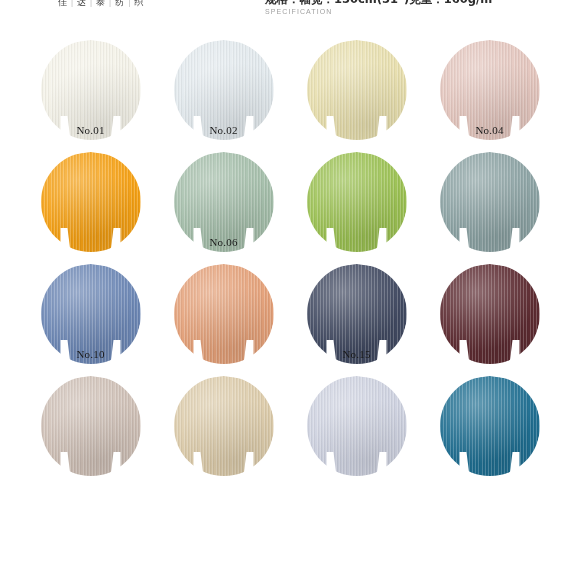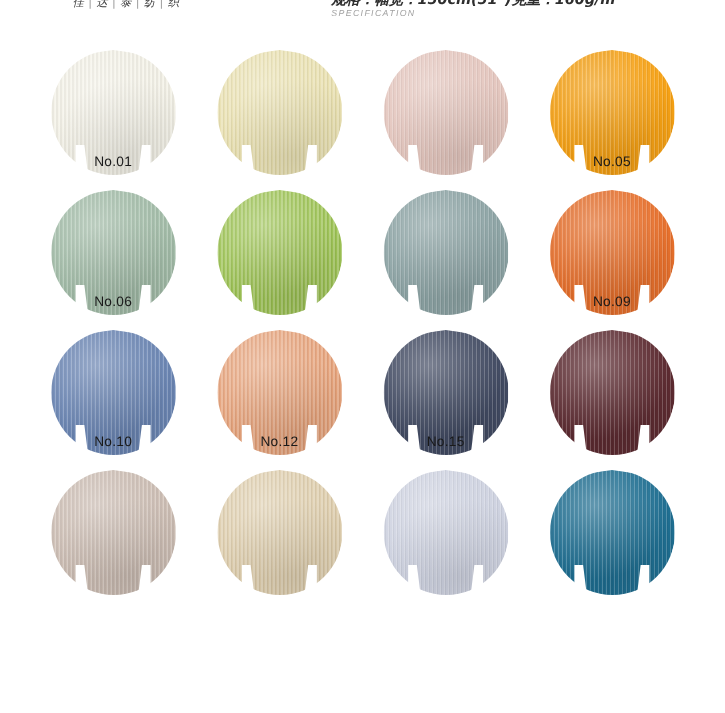--- a/index.html
+++ b/index.html
@@ -11,21 +11,20 @@
     font-family: "Liberation Sans", "DejaVu Sans", sans-serif;
     overflow: hidden;
     position: relative;
   }
 
   
   .header {
     position: relative;
     height: 30px;
     width: 568px;
-    font-style: italic;
   }
 
   .brand-line {
     position: absolute;
     left: 58px;
     top: -4px;
     font-size: 9px;
     color: #3b3b3b;
     letter-spacing: 0.5px;
     white-space: nowrap;
@@ -134,21 +133,21 @@
   
   .label {
     position: absolute;
     left: 18px;
     bottom: -1px;
     width: 64px;
     height: 23px;
     display: flex;
     align-items: center;
     justify-content: center;
-    font-family: Liberation Sans, sans-serif;
+    font-family: Liberation Serif, serif;
     font-size: 11px;
     color: #1a1a1a;
     letter-spacing: 0.2px;
     z-index: 3;
   }
 </style>
 </head>
 <body>
 
 <div class="header">
@@ -169,43 +168,53 @@
           <div class="base" style="background: rgb(244, 242, 232);"></div>
           <div class="ribs"></div>
           <div class="shade"></div>
         </div>
         <div class="label">No.01</div>
       </div>
     </div>
     <div class="cell">
       <div class="swatch-wrap">
         <div class="chip">
+          <div class="base" style="background: rgb(226, 233, 237);"></div>
+          <div class="ribs"></div>
+          <div class="shade"></div>
+        </div>
+        <div class="label">No.02</div>
+      </div>
+    </div>
+    <div class="cell">
+      <div class="swatch-wrap">
+        <div class="chip">
           <div class="base" style="background: rgb(232, 223, 174);"></div>
           <div class="ribs"></div>
           <div class="shade"></div>
         </div>
       </div>
     </div>
     <div class="cell">
       <div class="swatch-wrap">
         <div class="chip">
           <div class="base" style="background: rgb(228, 198, 190);"></div>
           <div class="ribs"></div>
           <div class="shade"></div>
         </div>
+        <div class="label">No.04</div>
       </div>
     </div>
     <div class="cell">
       <div class="swatch-wrap">
         <div class="chip">
           <div class="base" style="background: rgb(246, 161, 20);"></div>
           <div class="ribs"></div>
           <div class="shade"></div>
         </div>
-        <div class="label">No.05</div>
       </div>
     </div>
     <div class="cell">
       <div class="swatch-wrap">
         <div class="chip">
           <div class="base" style="background: rgb(165, 191, 171);"></div>
           <div class="ribs"></div>
           <div class="shade"></div>
         </div>
         <div class="label">No.06</div>
@@ -225,45 +234,34 @@
         <div class="chip">
           <div class="base" style="background: rgb(140, 163, 164);"></div>
           <div class="ribs"></div>
           <div class="shade"></div>
         </div>
       </div>
     </div>
     <div class="cell">
       <div class="swatch-wrap">
         <div class="chip">
-          <div class="base" style="background: rgb(231, 112, 44);"></div>
-          <div class="ribs"></div>
-          <div class="shade"></div>
-        </div>
-        <div class="label">No.09</div>
-      </div>
-    </div>
-    <div class="cell">
-      <div class="swatch-wrap">
-        <div class="chip">
           <div class="base" style="background: rgb(109, 136, 182);"></div>
           <div class="ribs"></div>
           <div class="shade"></div>
         </div>
         <div class="label">No.10</div>
       </div>
     </div>
     <div class="cell">
       <div class="swatch-wrap">
         <div class="chip">
           <div class="base" style="background: rgb(229, 161, 121);"></div>
           <div class="ribs"></div>
           <div class="shade"></div>
         </div>
-        <div class="label">No.12</div>
       </div>
     </div>
     <div class="cell">
       <div class="swatch-wrap">
         <div class="chip">
           <div class="base" style="background: rgb(65, 74, 98);"></div>
           <div class="ribs"></div>
           <div class="shade"></div>
         </div>
         <div class="label">No.15</div>

